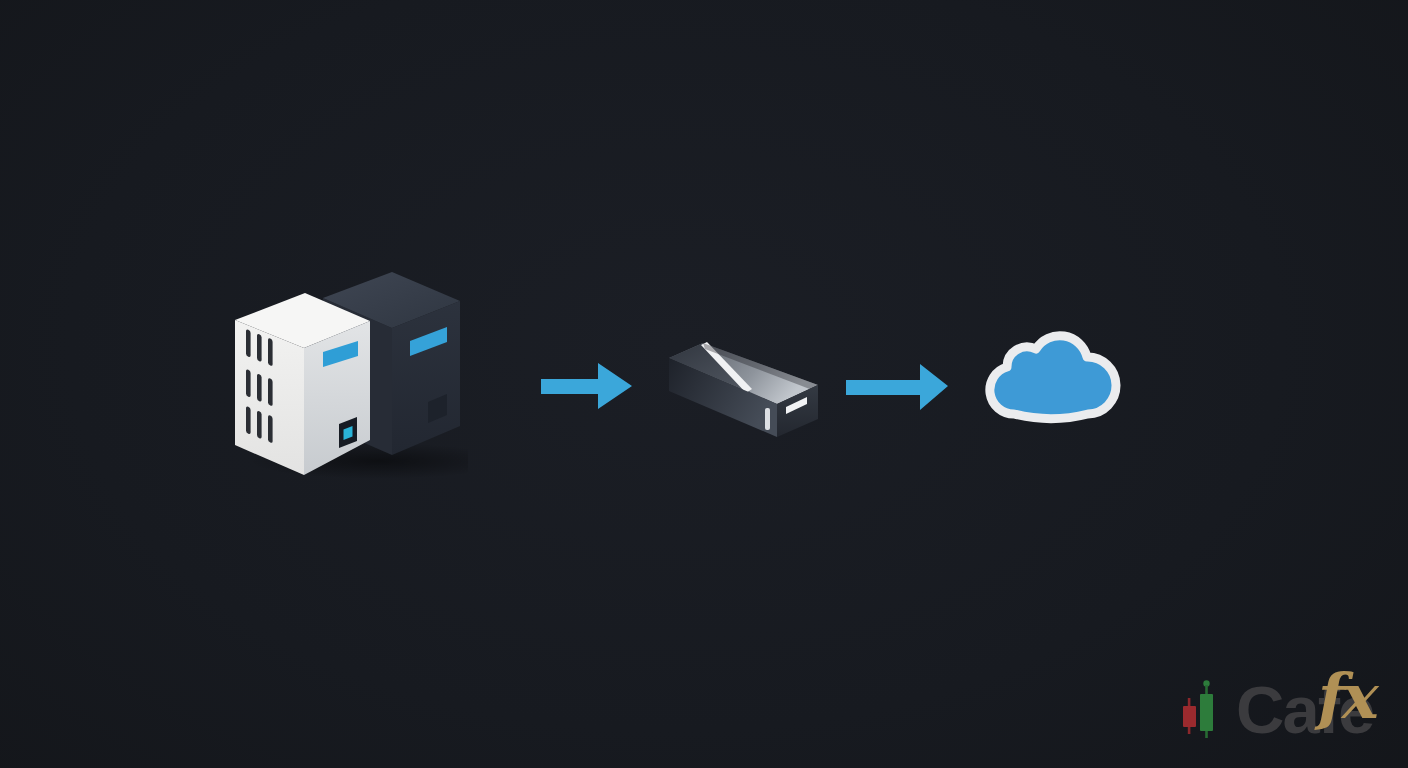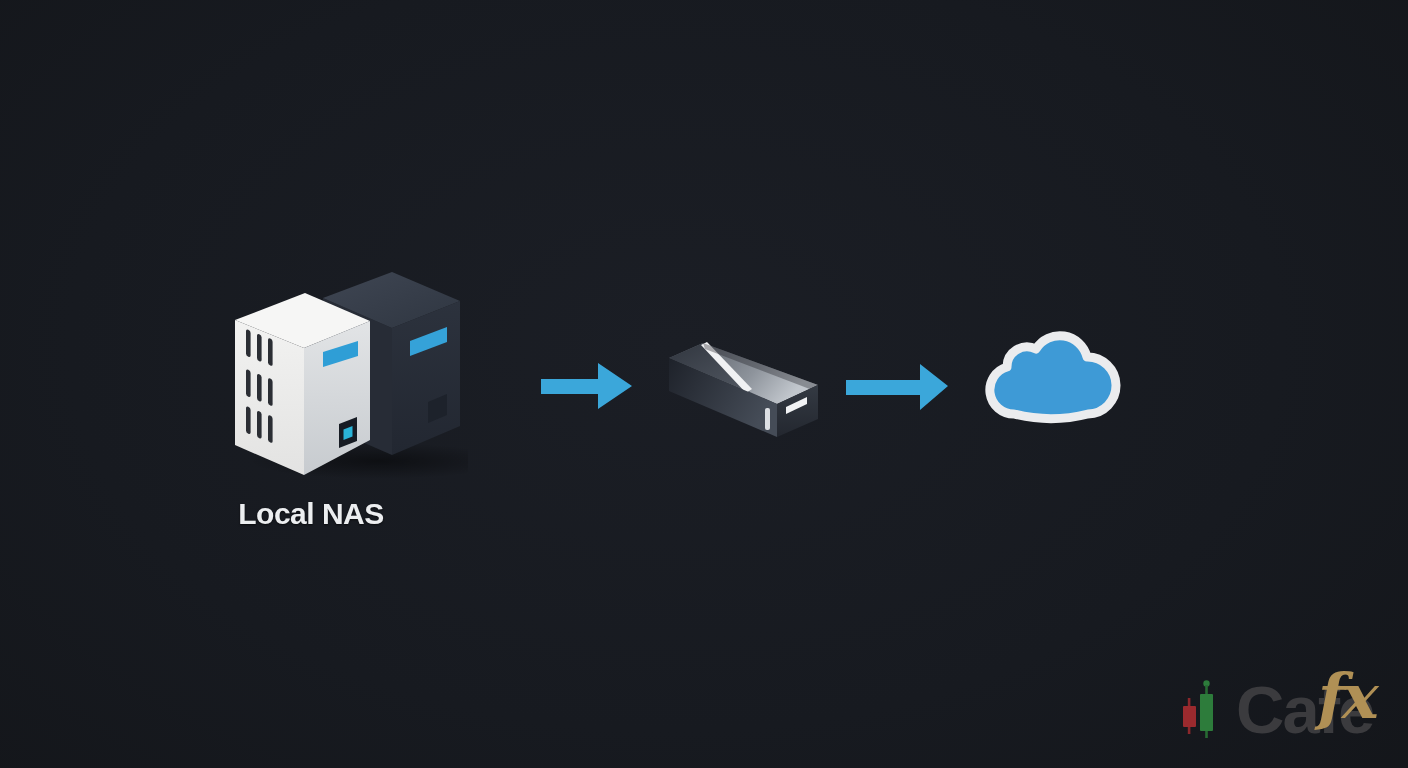--- a/index.html
+++ b/index.html
@@ -85,21 +85,20 @@
       <rect x="40" y="95.5" width="4.6" height="27" rx="2.3"></rect>
       <rect x="18" y="132.5" width="4.6" height="27" rx="2.3"></rect>
       <rect x="29" y="132.5" width="4.6" height="27" rx="2.3"></rect>
       <rect x="40" y="132.5" width="4.6" height="27" rx="2.3"></rect>
     </g>
 
     <polygon points="95,86 130,75 130,90 95,101" fill="#2f9ed6"></polygon>
     <polygon points="111,158 129,151 129,175 111,182" fill="#171c24"></polygon>
     <polygon points="115.5,163.5 124.5,160 124.5,170.5 115.5,174" fill="#2ab4d8"></polygon>
   </svg>
-  <div class="node-label" style="left:201px;top:497px;">Local NAS</div>
 
   <svg class="abs" style="left:538px;top:360px;" width="98" height="52" viewBox="0 0 98 52">
     <polygon points="3,19 60,19 60,3 94,26 60,49 60,34 3,34" fill="#3ba7da"></polygon>
   </svg>
 
   <svg class="abs" style="left:655px;top:335px;" width="170" height="110" viewBox="0 0 170 110">
     <defs>
       <linearGradient id="drvTop" x1="0" y1="0" x2="1" y2="0.35">
         <stop offset="0" stop-color="#4d525c"></stop>
           <stop offset="0.65" stop-color="#8d939b"></stop>

